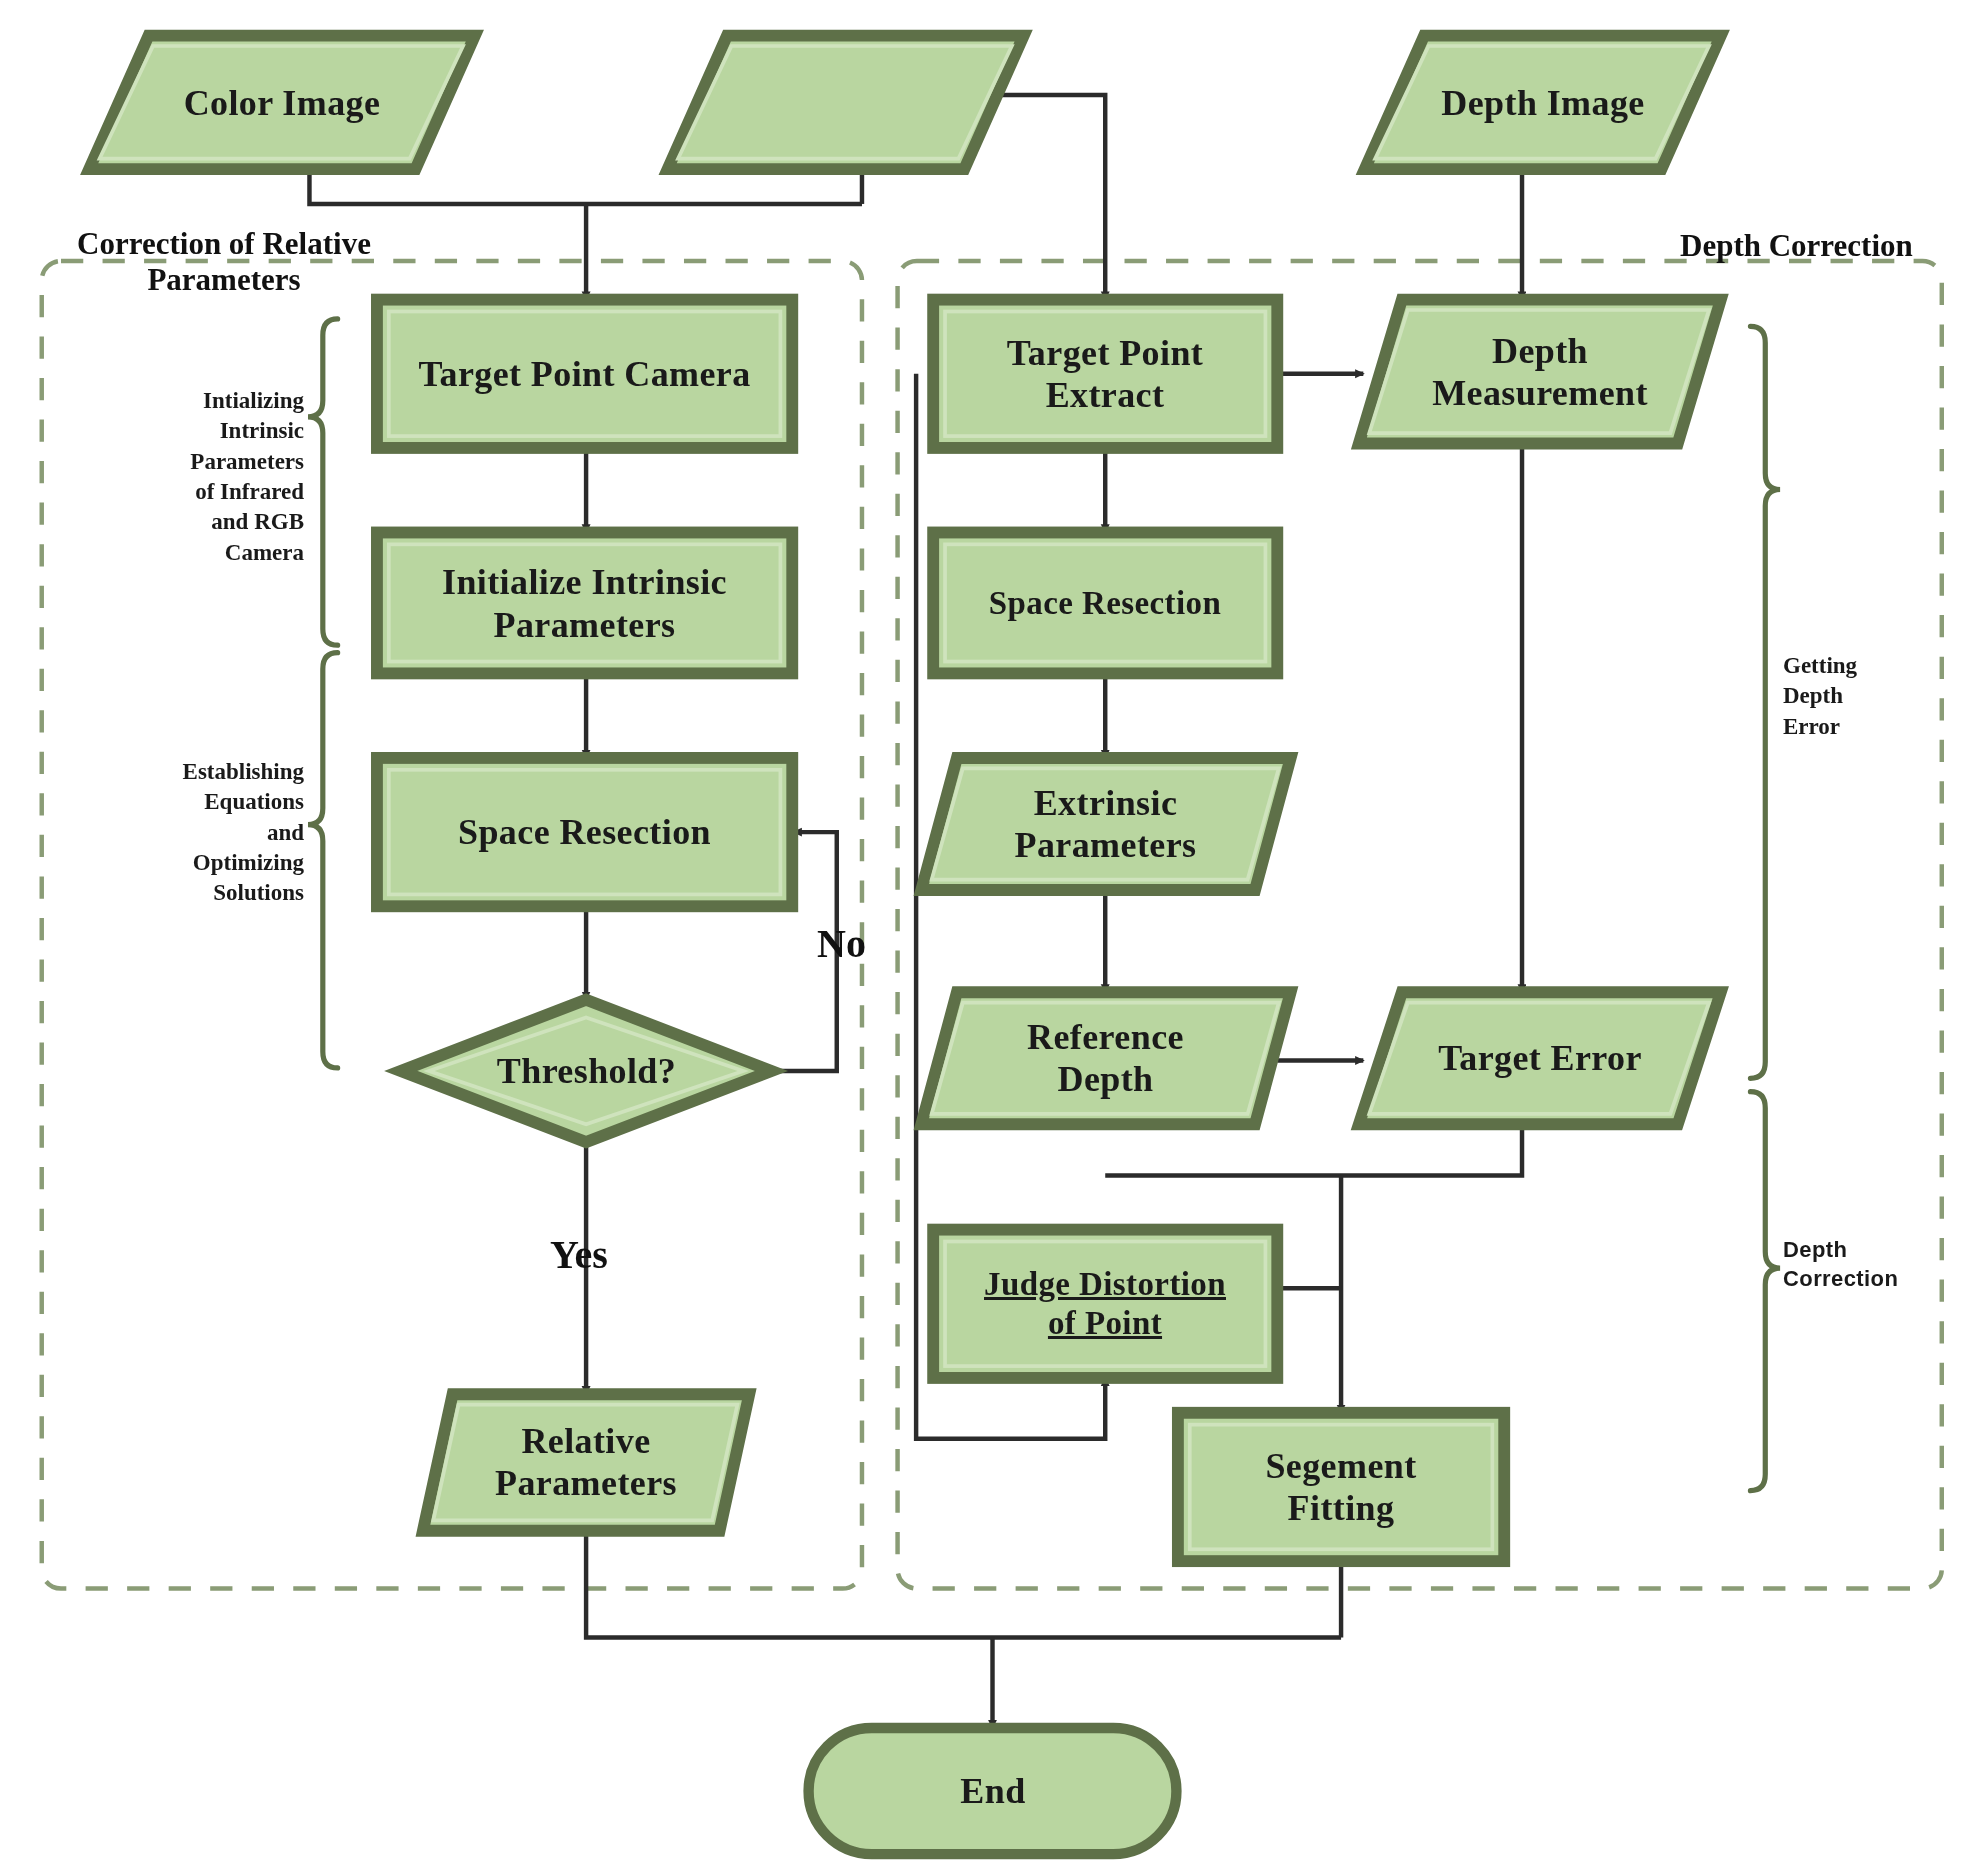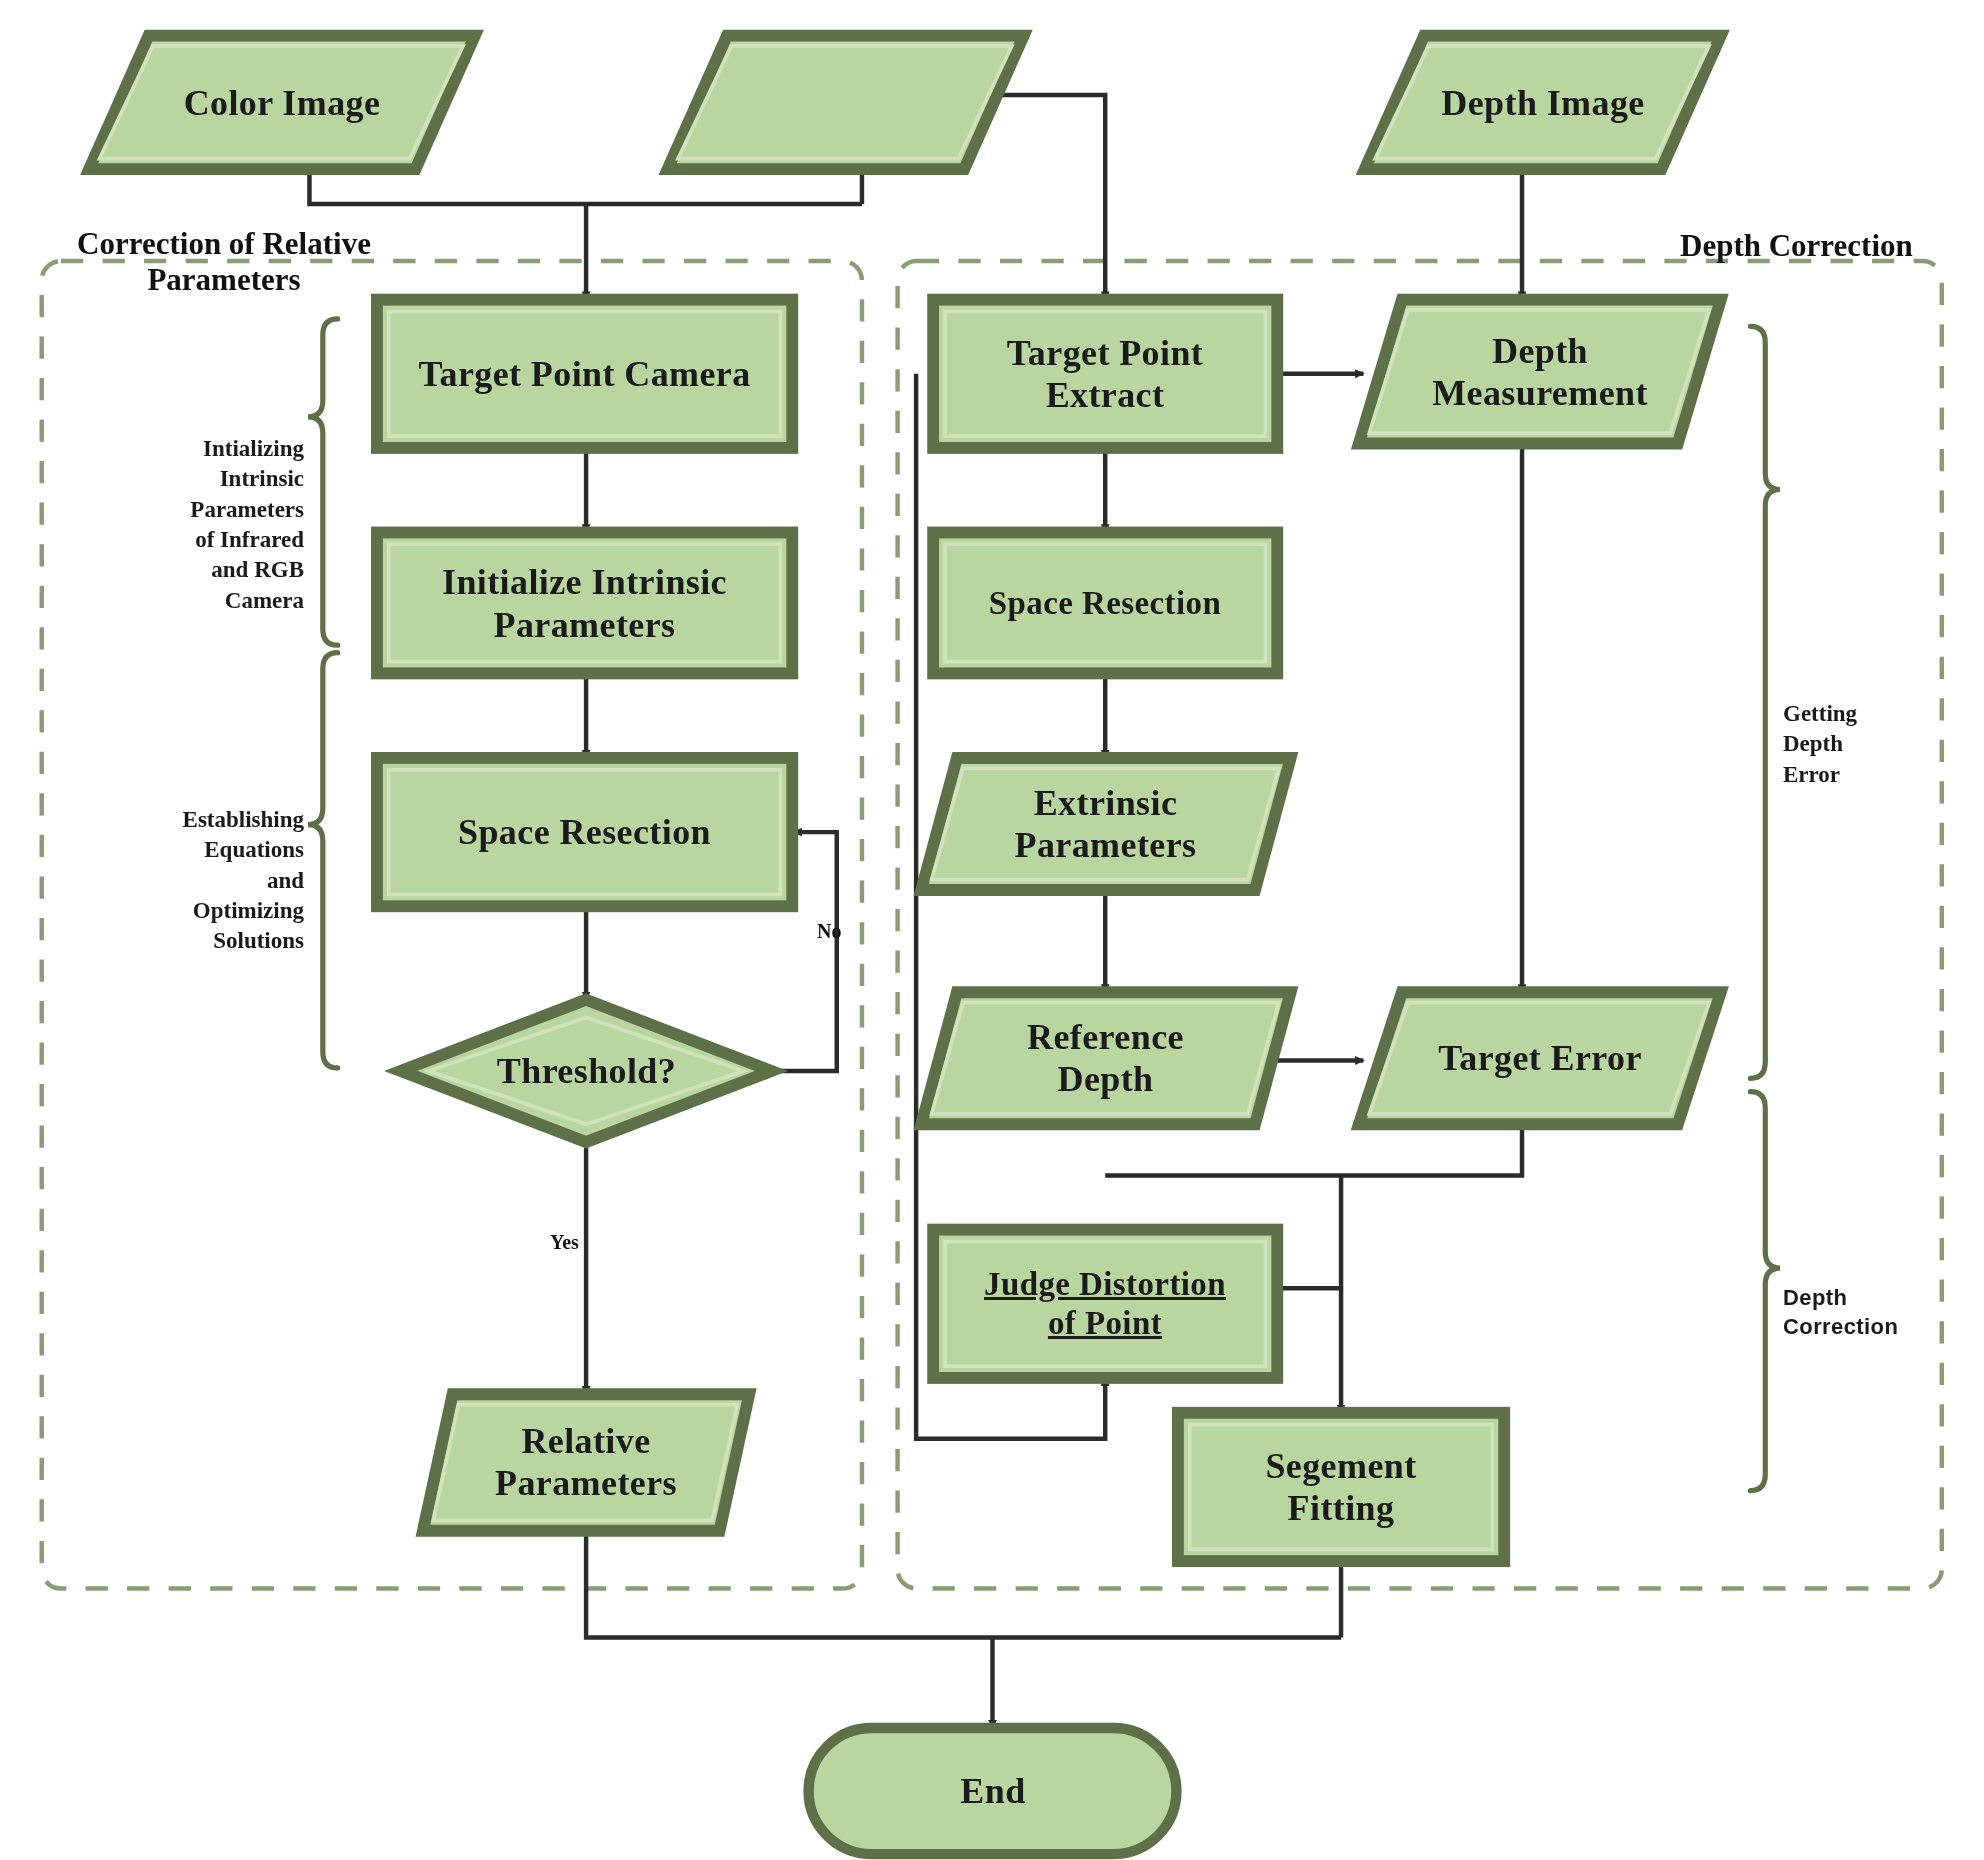--- a/index.html
+++ b/index.html
@@ -11,27 +11,27 @@
     text-align:center;font-weight:bold;color:#1a1a1a;
     font-family:"Liberation Serif",serif;line-height:1.18;pointer-events:none;
     letter-spacing:0.4px;
   }
   .zone-title{
     position:absolute;font-family:"Liberation Serif",serif;font-weight:bold;
     color:#111;font-size:31px;line-height:1.15;
   }
   .brace-lbl{
     position:absolute;font-family:"Liberation Serif",serif;font-weight:bold;
-    color:#1a1a1a;font-size:23px;line-height:1.32;text-align:right;margin-top:48px;
+    color:#1a1a1a;font-size:23px;line-height:1.32;text-align:right;
   }
   .brace-lbl.rt{text-align:left;}
   .brace-lbl.sans{font-family:"Liberation Sans",sans-serif;font-size:22px;letter-spacing:0.4px;}
   .edge-lbl{
     position:absolute;font-family:"Liberation Serif",serif;font-weight:bold;
-    color:#111;font-size:20px;
+    color:#111;font-size:40px;
   }
 </style>
 </head>
 <body>
 
 <div id="stage">
 
   <svg id="svgroot" viewBox="0 0 2676 2508" xmlns="http://www.w3.org/2000/svg">
     <defs>
       <marker id="arrow" markerWidth="16" markerHeight="16" refX="11" refY="6" orient="auto" markerUnits="userSpaceOnUse">

